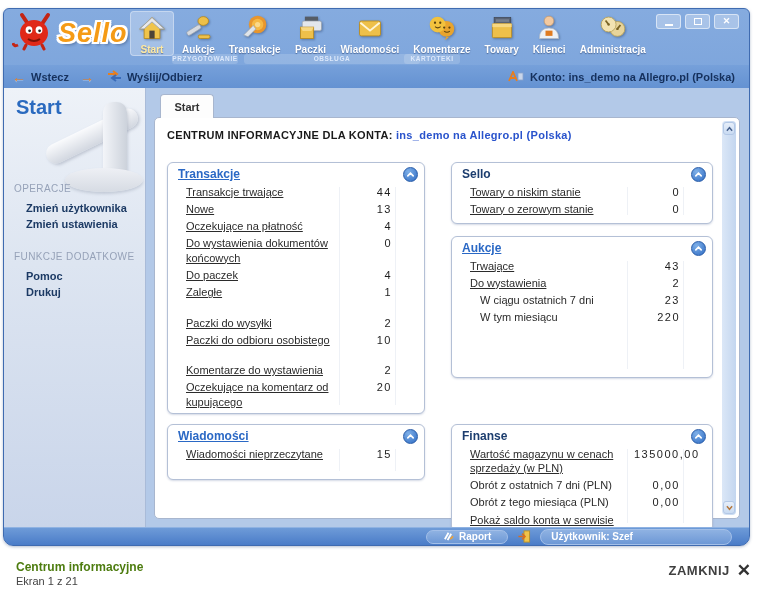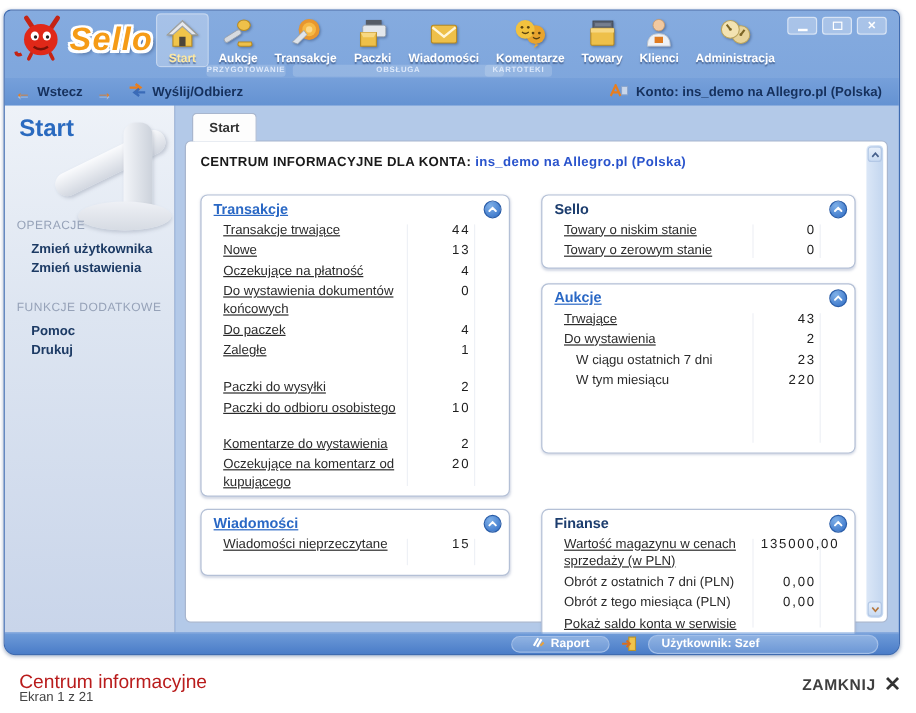--- a/index.html
+++ b/index.html
@@ -152,21 +152,21 @@
     display:flex; align-items:center; padding-left:422px; gap:9px; }
   .raport-btn { display:flex; align-items:center; gap:5px; height:14px; padding:0 16px;
     background:linear-gradient(180deg,#8fb2e2,#6d98d6); border:1px solid #a3bfe8; border-radius:8px;
     color:#fff; font-size:10px; font-weight:bold; cursor:pointer; }
   .exit-icon { cursor:pointer; display:flex; }
   .user-pill { display:flex; align-items:center; height:16px; width:192px; padding:0 10px;
     background:linear-gradient(180deg,#8fb2e2,#6d98d6); border:1px solid #a3bfe8; border-radius:8px;
     color:#fff; font-size:10px; font-weight:bold; }
 
   
-  .footer-title { position:absolute; left:16px; top:560px; font-size:16px; font-weight:normal; color:#b91c1c; }
+  .footer-title { position:absolute; left:16px; top:560px; font-size:12px; font-weight:bold; color:#4d7c0f; }
   .footer-screen { position:absolute; left:16px; top:575px; font-size:11px; color:#444; }
   .close-area { position:absolute; right:12px; top:562px; display:flex; align-items:center; gap:7px; cursor:pointer; }
   .close-label { font-size:13px; font-weight:bold; color:#3f3f3f; letter-spacing:.5px; }
   .close-x { font-size:17px; font-weight:bold; color:#333; line-height:1; }
 </style>
 </head>
 <body>
 
 <div class="app-window">
 

